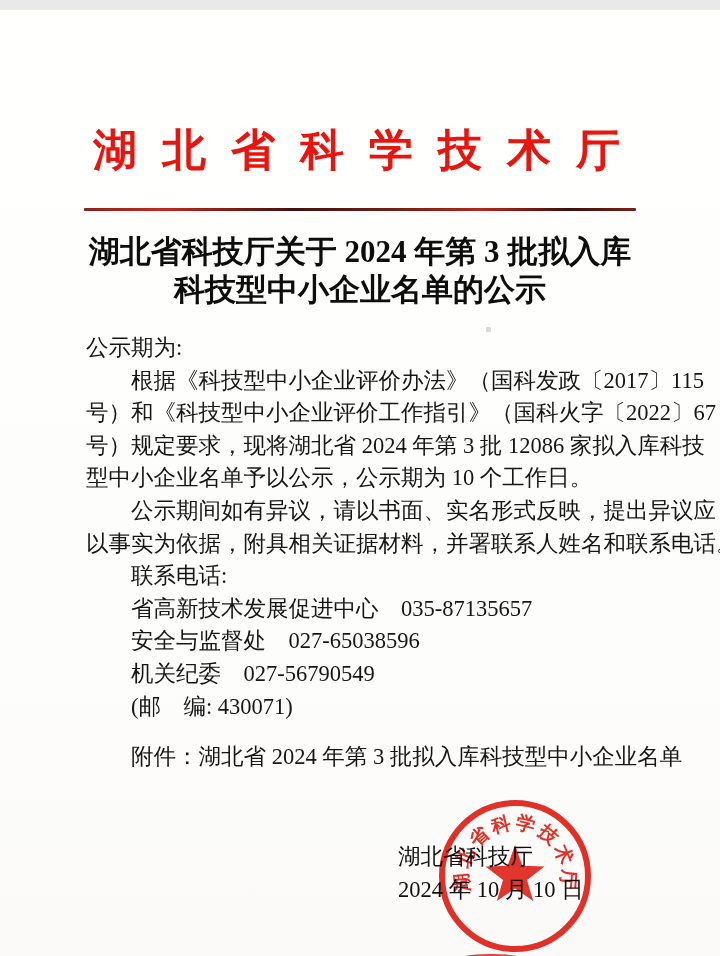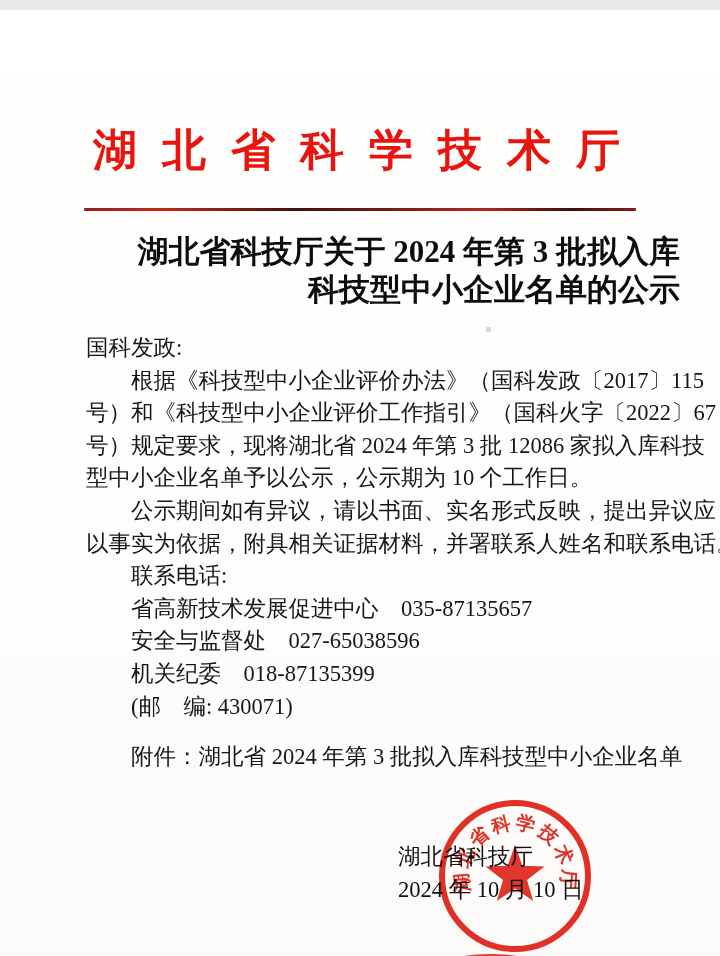--- a/index.html
+++ b/index.html
@@ -26,21 +26,21 @@
   }
   .red-rule{
     width:552px;
     height:3px;
     margin:28px auto 0 auto;
     background:linear-gradient(90deg,#8e231d 0%,#c3281e 14%,#41120e 38%,#6e1d16 55%,#b5261c 72%,#3c110d 88%,#7d1f18 100%);
     border-radius:1px;
   }
   .doc-title{
     margin:22px 40px 0 40px;
-    text-align:right;
+    text-align:center;
     font-size:31px;
     line-height:38px;
     font-weight:bold;
     color:#0d0d0d;
   }
   .body-block{
     margin:23px 76px 0 86px;
     font-size:22.5px;
     line-height:32.6px;
     color:#161616;
@@ -98,31 +98,31 @@
 
   <h1 class="org-banner">湖 北 省 科 学 技 术 厅</h1>
   <div class="red-rule"></div>
 
   <h2 class="doc-title">
     <span class="line">湖北省科技厅关于 2024 年第 3 批拟入库</span><br>
     <span class="line">科技型中小企业名单的公示</span>
   </h2>
 
   <div class="body-block">
-    <div class="line">国科发政:</div>
+    <div class="line">公示期为:</div>
     <div class="line indent">根据《科技型中小企业评价办法》（国科发政〔2017〕115</div>
     <div class="line">号）和《科技型中小企业评价工作指引》（国科火字〔2022〕67</div>
     <div class="line">号）规定要求，现将湖北省 2024 年第 3 批 12086 家拟入库科技</div>
     <div class="line">型中小企业名单予以公示，公示期为 10 个工作日。</div>
     <div class="line indent">公示期间如有异议，请以书面、实名形式反映，提出异议应</div>
     <div class="line">以事实为依据，附具相关证据材料，并署联系人姓名和联系电话。</div>
     <div class="line indent bold">联系电话:</div>
     <div class="line indent bold">省高新技术发展促进中心　035-87135657</div>
     <div class="line indent bold">安全与监督处　027-65038596</div>
-    <div class="line indent bold">机关纪委　018-87135399</div>
+    <div class="line indent bold">机关纪委　027-56790549</div>
     <div class="line indent bold">(邮　编: 430071)</div>
     <div class="line indent bold attachment">附件：湖北省 2024 年第 3 批拟入库科技型中小企业名单</div>
   </div>
 
   <div class="signature">
     <div class="line">湖北省科技厅</div>
     <div class="line">2024 年 10 月 10 日</div>
   </div>
 
   <svg class="seal" viewBox="-80 -80 160 160" xmlns="http://www.w3.org/2000/svg">

